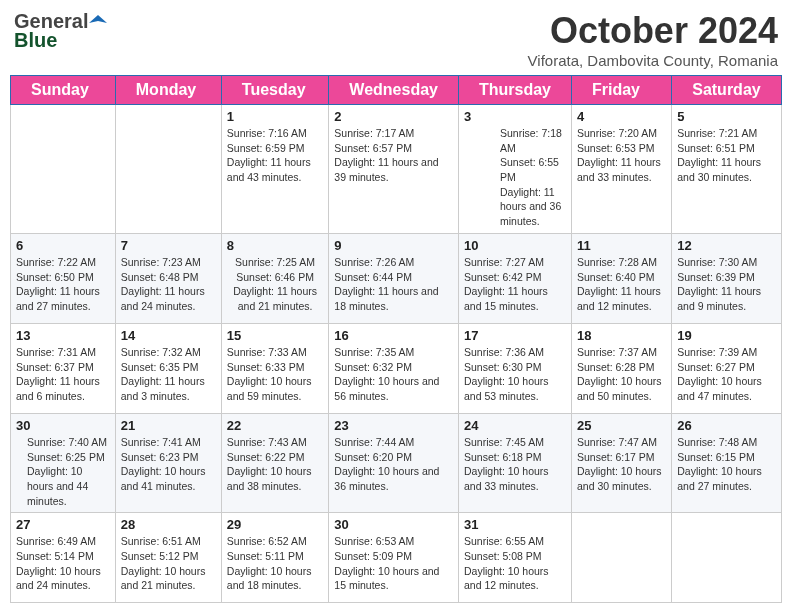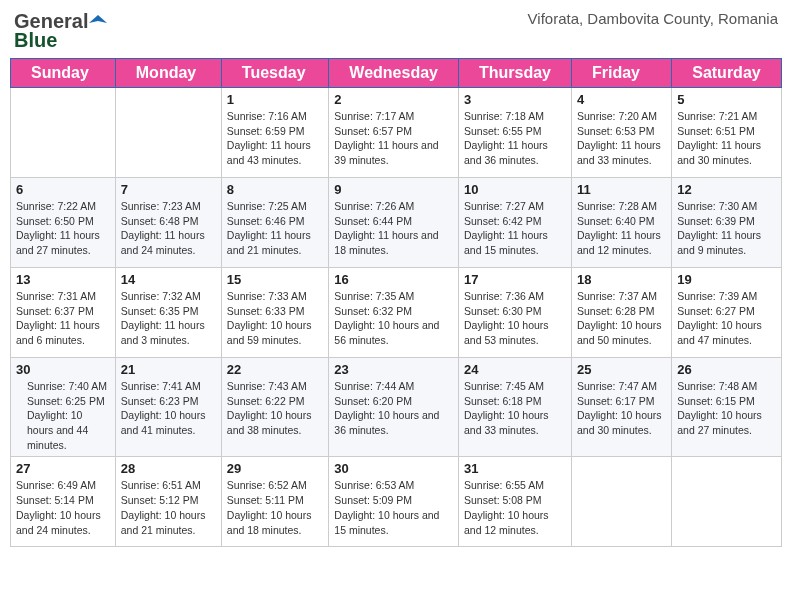--- a/index.html
+++ b/index.html
@@ -83,20 +83,21 @@
   <div class="logo">
     <div style="display:flex;align-items:center;">
       <span style="font-size:20px;font-weight:bold;color:#444;">General</span>
       <svg width="18" height="18" viewBox="0 0 18 18" style="margin-left:1px;">
         <polygon points="9,2 18,10 9,8 0,10" fill="#1a6ab5"></polygon>
       </svg>
     </div>
     <span style="font-size:20px;font-weight:bold;color:#14532d;margin-top:-4px;">Blue</span>
   </div>
   <div class="title-area">
+    <div class="month-title">October 2024</div>
     <div class="subtitle">Viforata, Dambovita County, Romania</div>
   </div>
 </div>
 
 <table class="calendar">
   <thead>
     <tr>
     <th>Sunday</th>
         <th>Monday</th>
         <th>Tuesday</th>
@@ -117,21 +118,21 @@
 Daylight: 11 hours and 43 minutes.</div>
         </td>
         <td>
           <span class="day-num">2</span>
           <div class="day-info" style="white-space: pre-line;">Sunrise: 7:17 AM
 Sunset: 6:57 PM
 Daylight: 11 hours and 39 minutes.</div>
         </td>
         <td>
           <span class="day-num">3</span>
-          <div class="day-info" style="white-space: pre-line;">Sunrise: 7:18 AM
+          <div class="day-info" style="white-space: pre-line; margin-left: 36px;">Sunrise: 7:18 AM
 Sunset: 6:55 PM
 Daylight: 11 hours and 36 minutes.</div>
         </td>
         <td>
           <span class="day-num">4</span>
           <div class="day-info" style="white-space: pre-line;">Sunrise: 7:20 AM
 Sunset: 6:53 PM
 Daylight: 11 hours and 33 minutes.</div>
         </td>
         <td>
@@ -149,21 +150,21 @@
 Daylight: 11 hours and 27 minutes.</div>
         </td>
         <td>
           <span class="day-num">7</span>
           <div class="day-info" style="white-space: pre-line;">Sunrise: 7:23 AM
 Sunset: 6:48 PM
 Daylight: 11 hours and 24 minutes.</div>
         </td>
         <td>
           <span class="day-num">8</span>
-          <div class="day-info" style="white-space: pre-line;">Sunrise: 7:25 AM
+          <div class="day-info" style="white-space: pre-line; text-align: center;">Sunrise: 7:25 AM
 Sunset: 6:46 PM
 Daylight: 11 hours and 21 minutes.</div>
         </td>
         <td>
           <span class="day-num">9</span>
           <div class="day-info" style="white-space: pre-line;">Sunrise: 7:26 AM
 Sunset: 6:44 PM
 Daylight: 11 hours and 18 minutes.</div>
         </td>
         <td>

